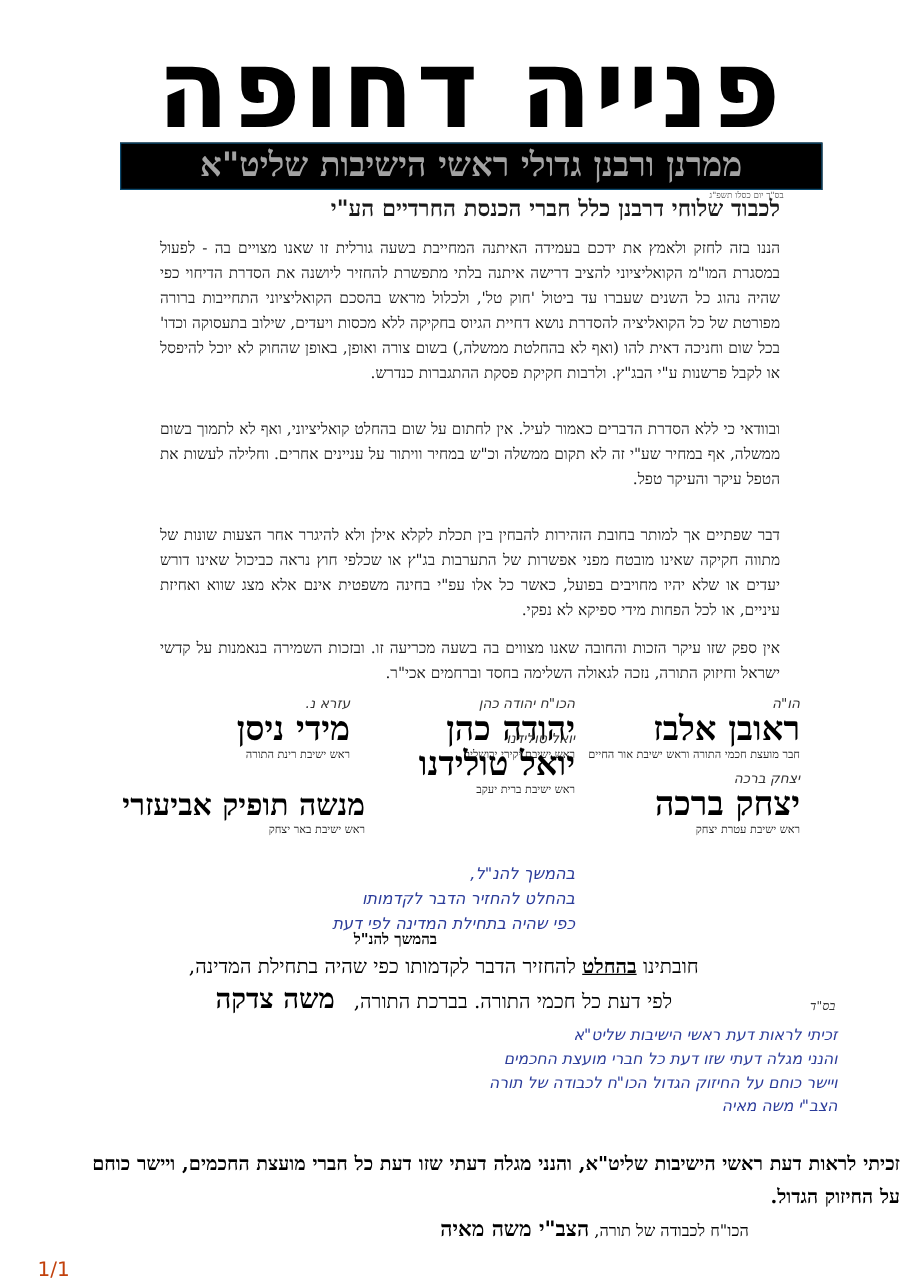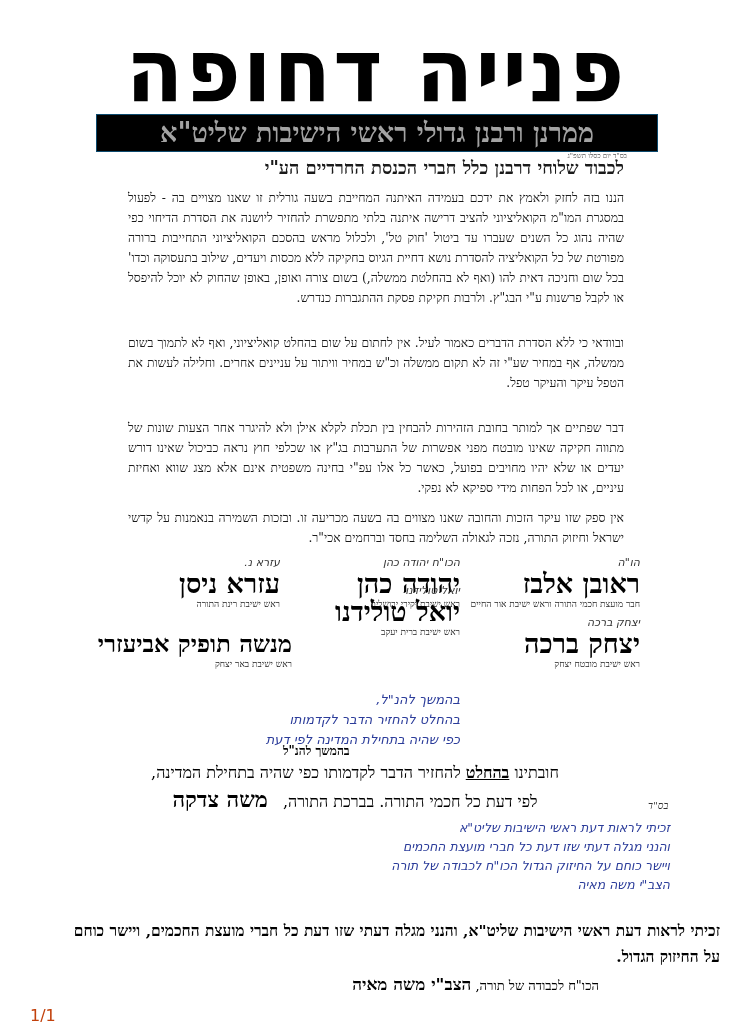--- a/index.html
+++ b/index.html
@@ -92,28 +92,28 @@
     <div class="sig-name">ראובן אלבז</div>
     <div class="sig-title">חבר מועצת חכמי התורה וראש ישיבת אור החיים</div>
   </div>
   <div class="sig-block" style="left:290px; top:556px;">
     <div class="sig-scribble">הכו"ח יהודה כהן</div>
     <div class="sig-name">יהודה כהן</div>
     <div class="sig-title">ראש ישיבת יקירי ירושלים</div>
   </div>
   <div class="sig-block" style="left:110px; top:556px;">
     <div class="sig-scribble">עזרא נ.</div>
-    <div class="sig-name">עזרא ניסן</div>
+    <div class="sig-name">מידי ניסן</div>
     <div class="sig-title">ראש ישיבת רינת התורה</div>
   </div>
 
   <div class="sig-block" style="left:470px; top:616px;">
     <div class="sig-scribble">יצחק ברכה</div>
     <div class="sig-name">יצחק ברכה</div>
-    <div class="sig-title">ראש ישיבת מובטח יצחק</div>
+    <div class="sig-title">ראש ישיבת עטרת יצחק</div>
   </div>
   <div class="sig-block" style="left:290px; top:584px;">
     <div class="sig-scribble">יואל טולידנו</div>
     <div class="sig-name">יואל טולידנו</div>
     <div class="sig-title">ראש ישיבת ברית יעקב</div>
   </div>
   <div class="sig-block" style="left:92px; top:616px; width:200px;">
     <div class="sig-scribble"></div>
     <div class="sig-name" style="font-size:24px;">מנשה תופיק אביעזרי</div>
     <div class="sig-title">ראש ישיבת באר יצחק</div>

